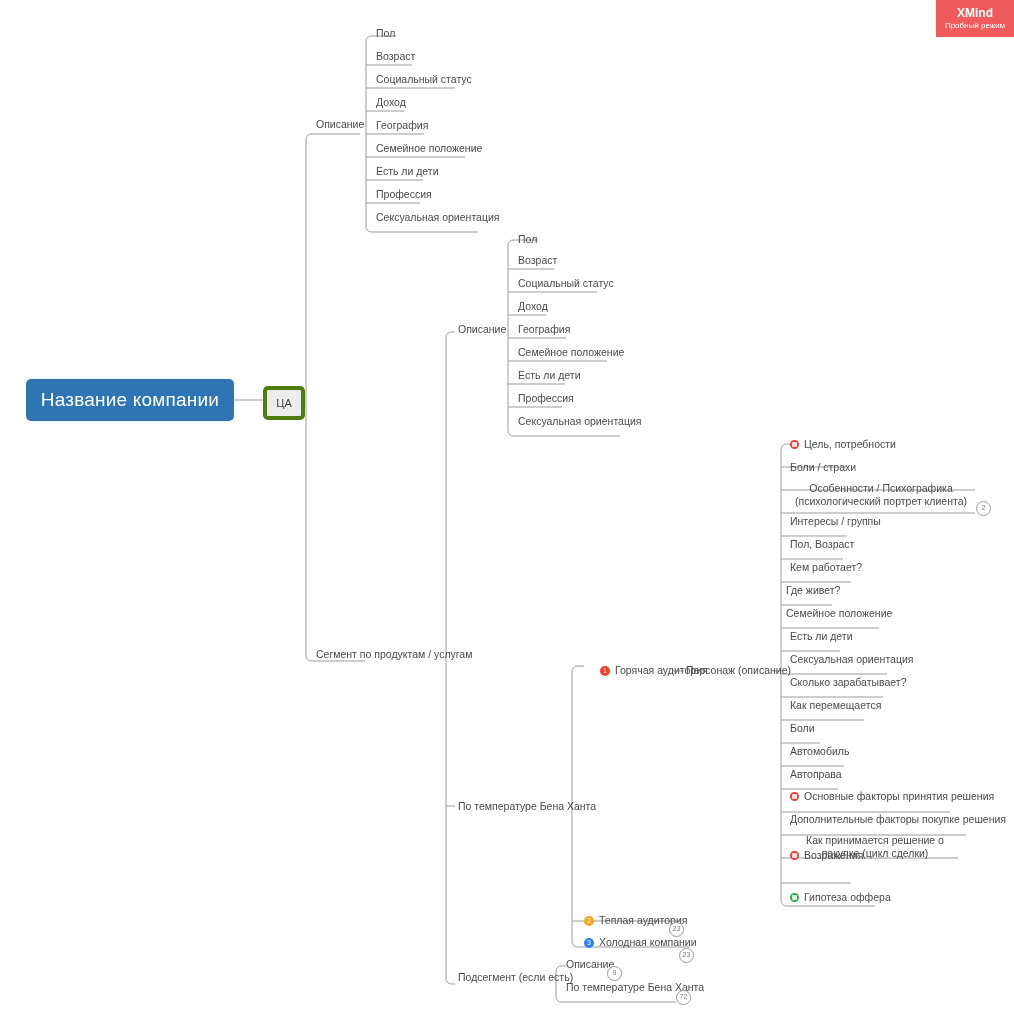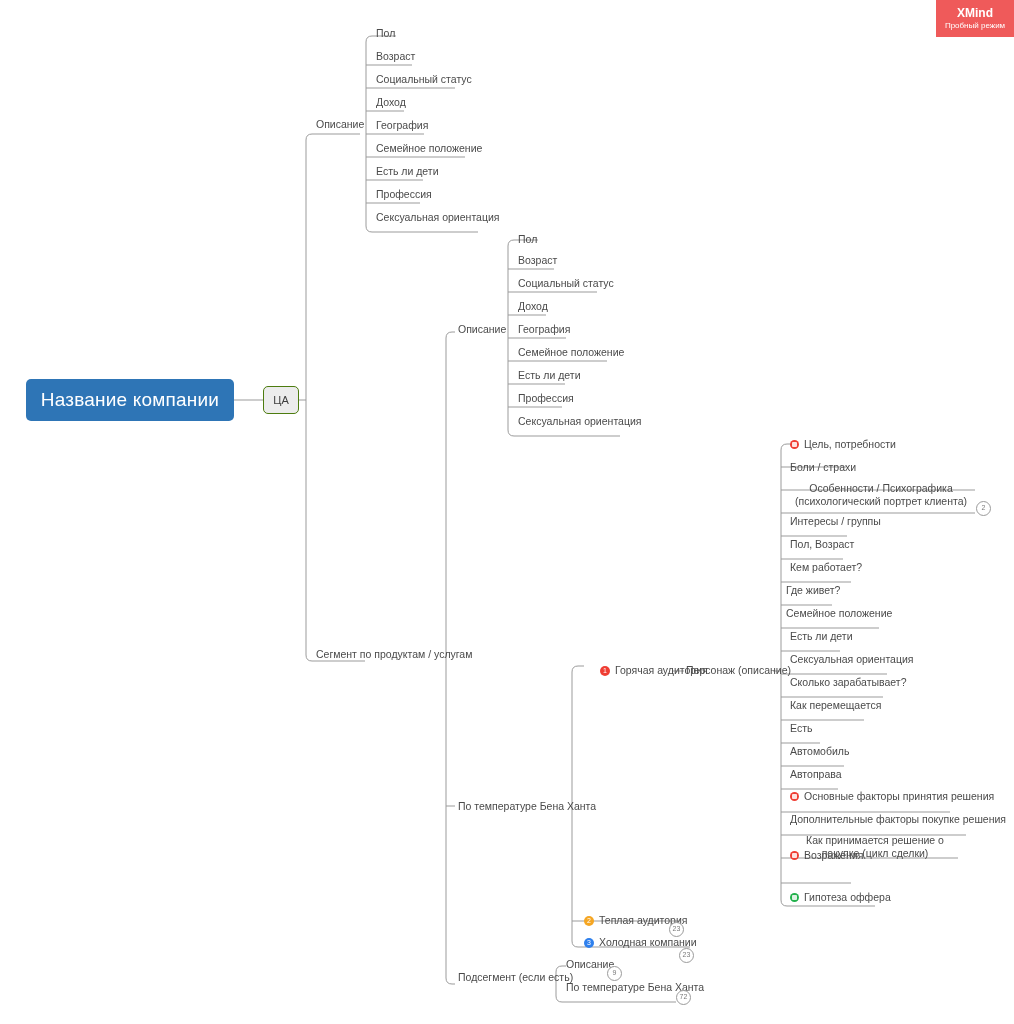--- a/index.html
+++ b/index.html
@@ -53,21 +53,21 @@
   }
 
   
   .ca-node {
     position: absolute;
     left: 263px;
     top: 386px;
     width: 34px;
     height: 26px;
     background: #ececec;
-    border: 1px solid #4d7c0f;
+    border: 4px solid #4d7c0f;
     border-radius: 5px;
     display: flex;
     align-items: center;
     justify-content: center;
     font-size: 11px;
     color: #3d3d3d;
   }
 
   
   .topic {
@@ -355,21 +355,21 @@
   <div class="topic" style="left:790px;top:653px;">
       <span class="txt">Сексуальная ориентация</span>
     </div>
   <div class="topic" style="left:790px;top:676px;">
       <span class="txt">Сколько зарабатывает?</span>
     </div>
   <div class="topic" style="left:790px;top:699px;">
       <span class="txt">Как перемещается</span>
     </div>
   <div class="topic" style="left:790px;top:722px;">
-      <span class="txt">Есть</span>
+      <span class="txt">Боли</span>
     </div>
   <div class="topic" style="left:790px;top:745px;">
       <span class="txt">Автомобиль</span>
     </div>
   <div class="topic" style="left:790px;top:768px;">
       <span class="txt">Автоправа</span>
     </div>
 
   <div class="topic" style="left:790px;top:790px;">
     <span class="marker red"></span>

